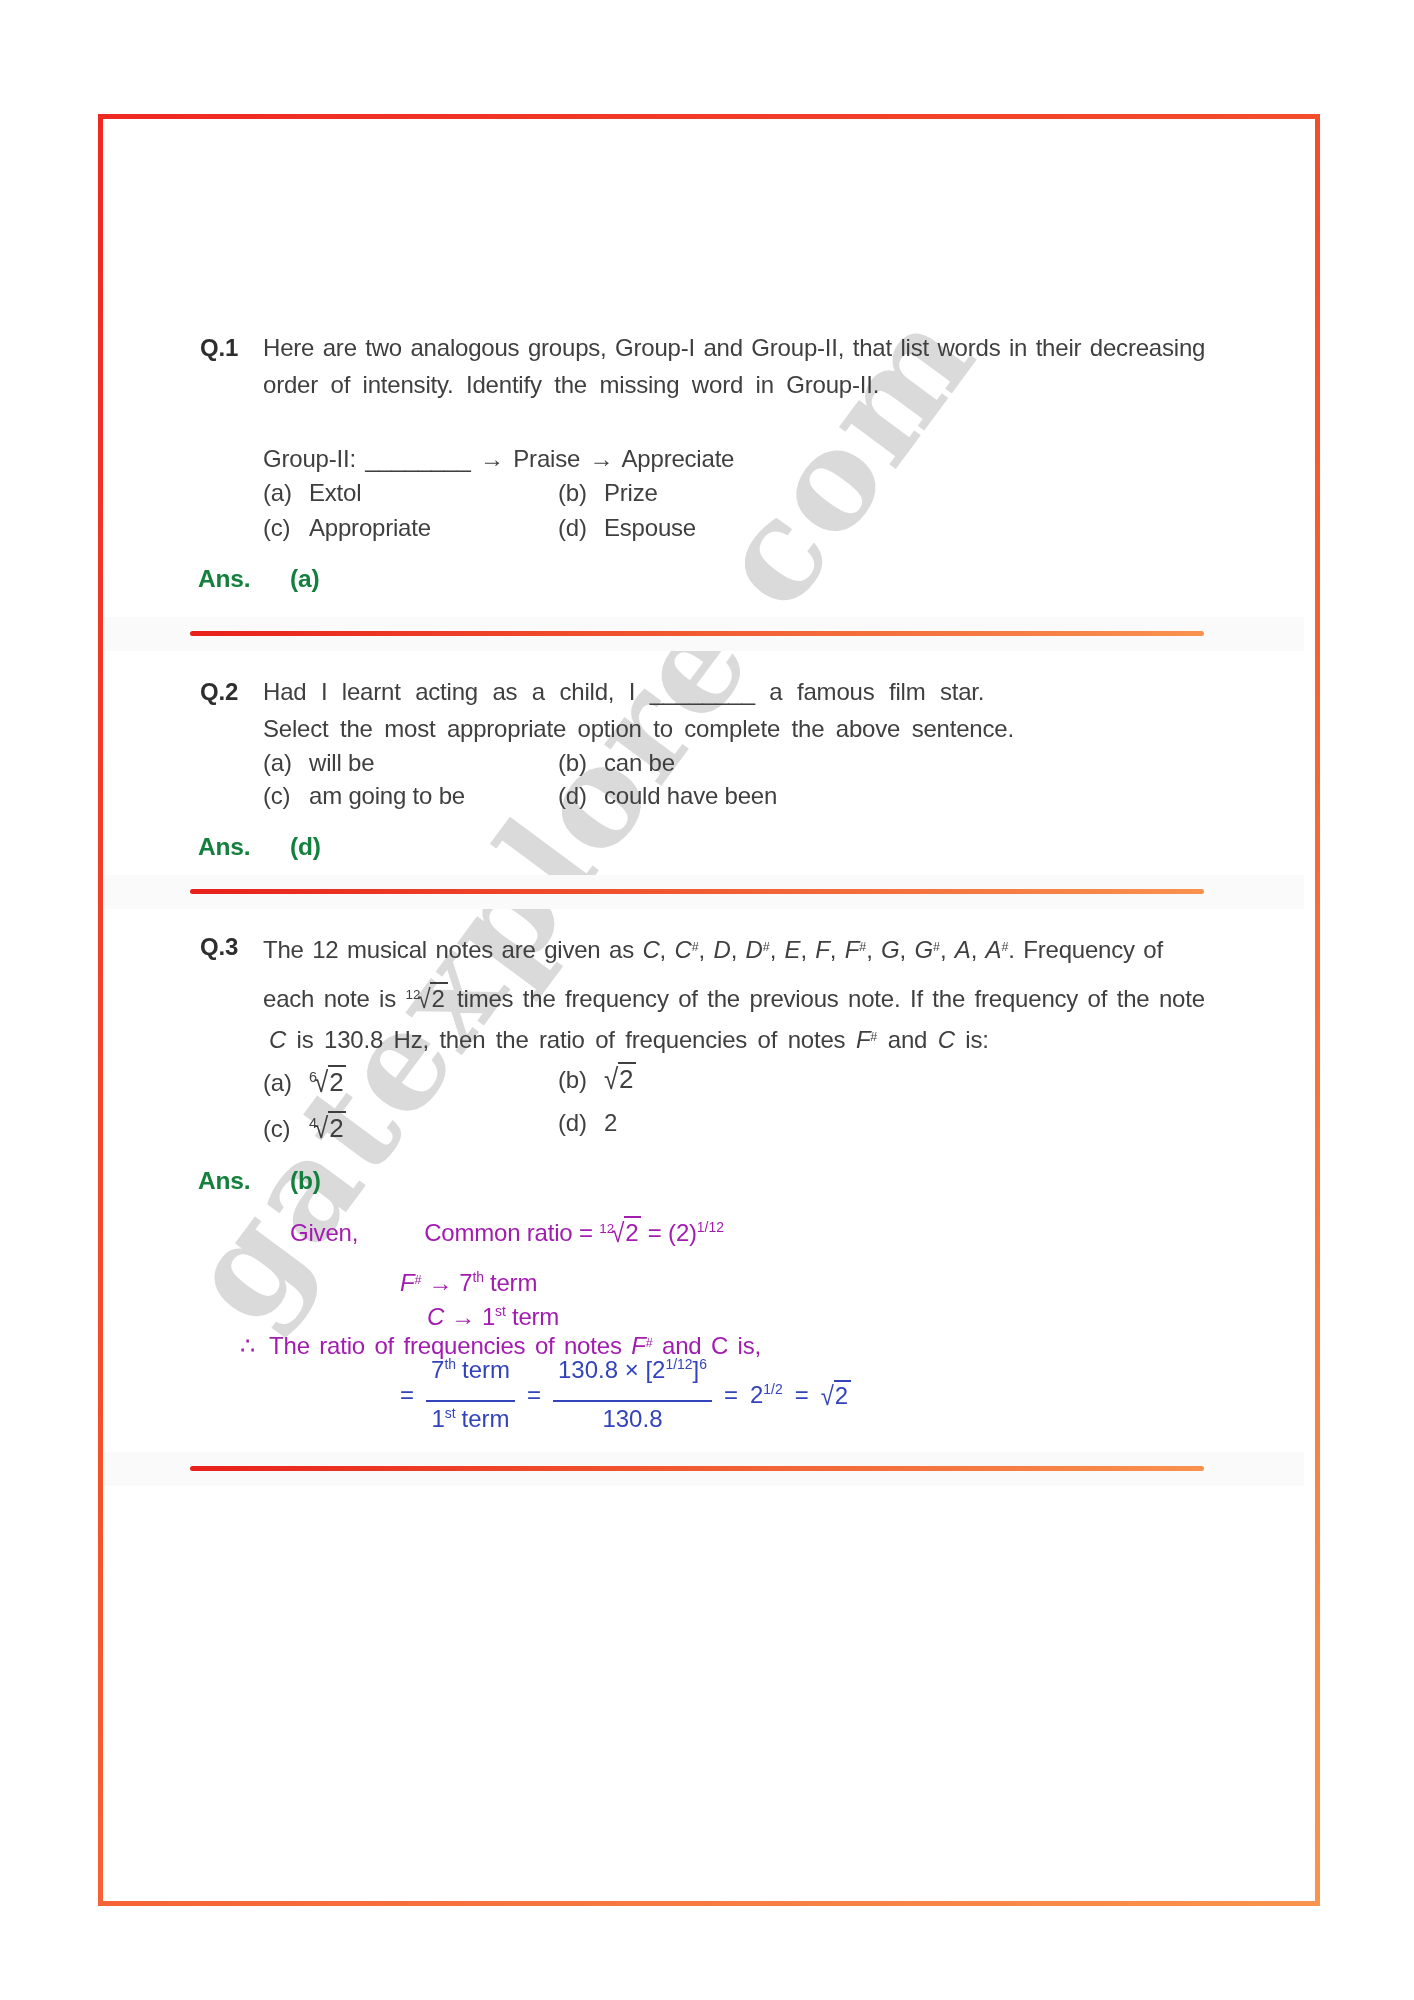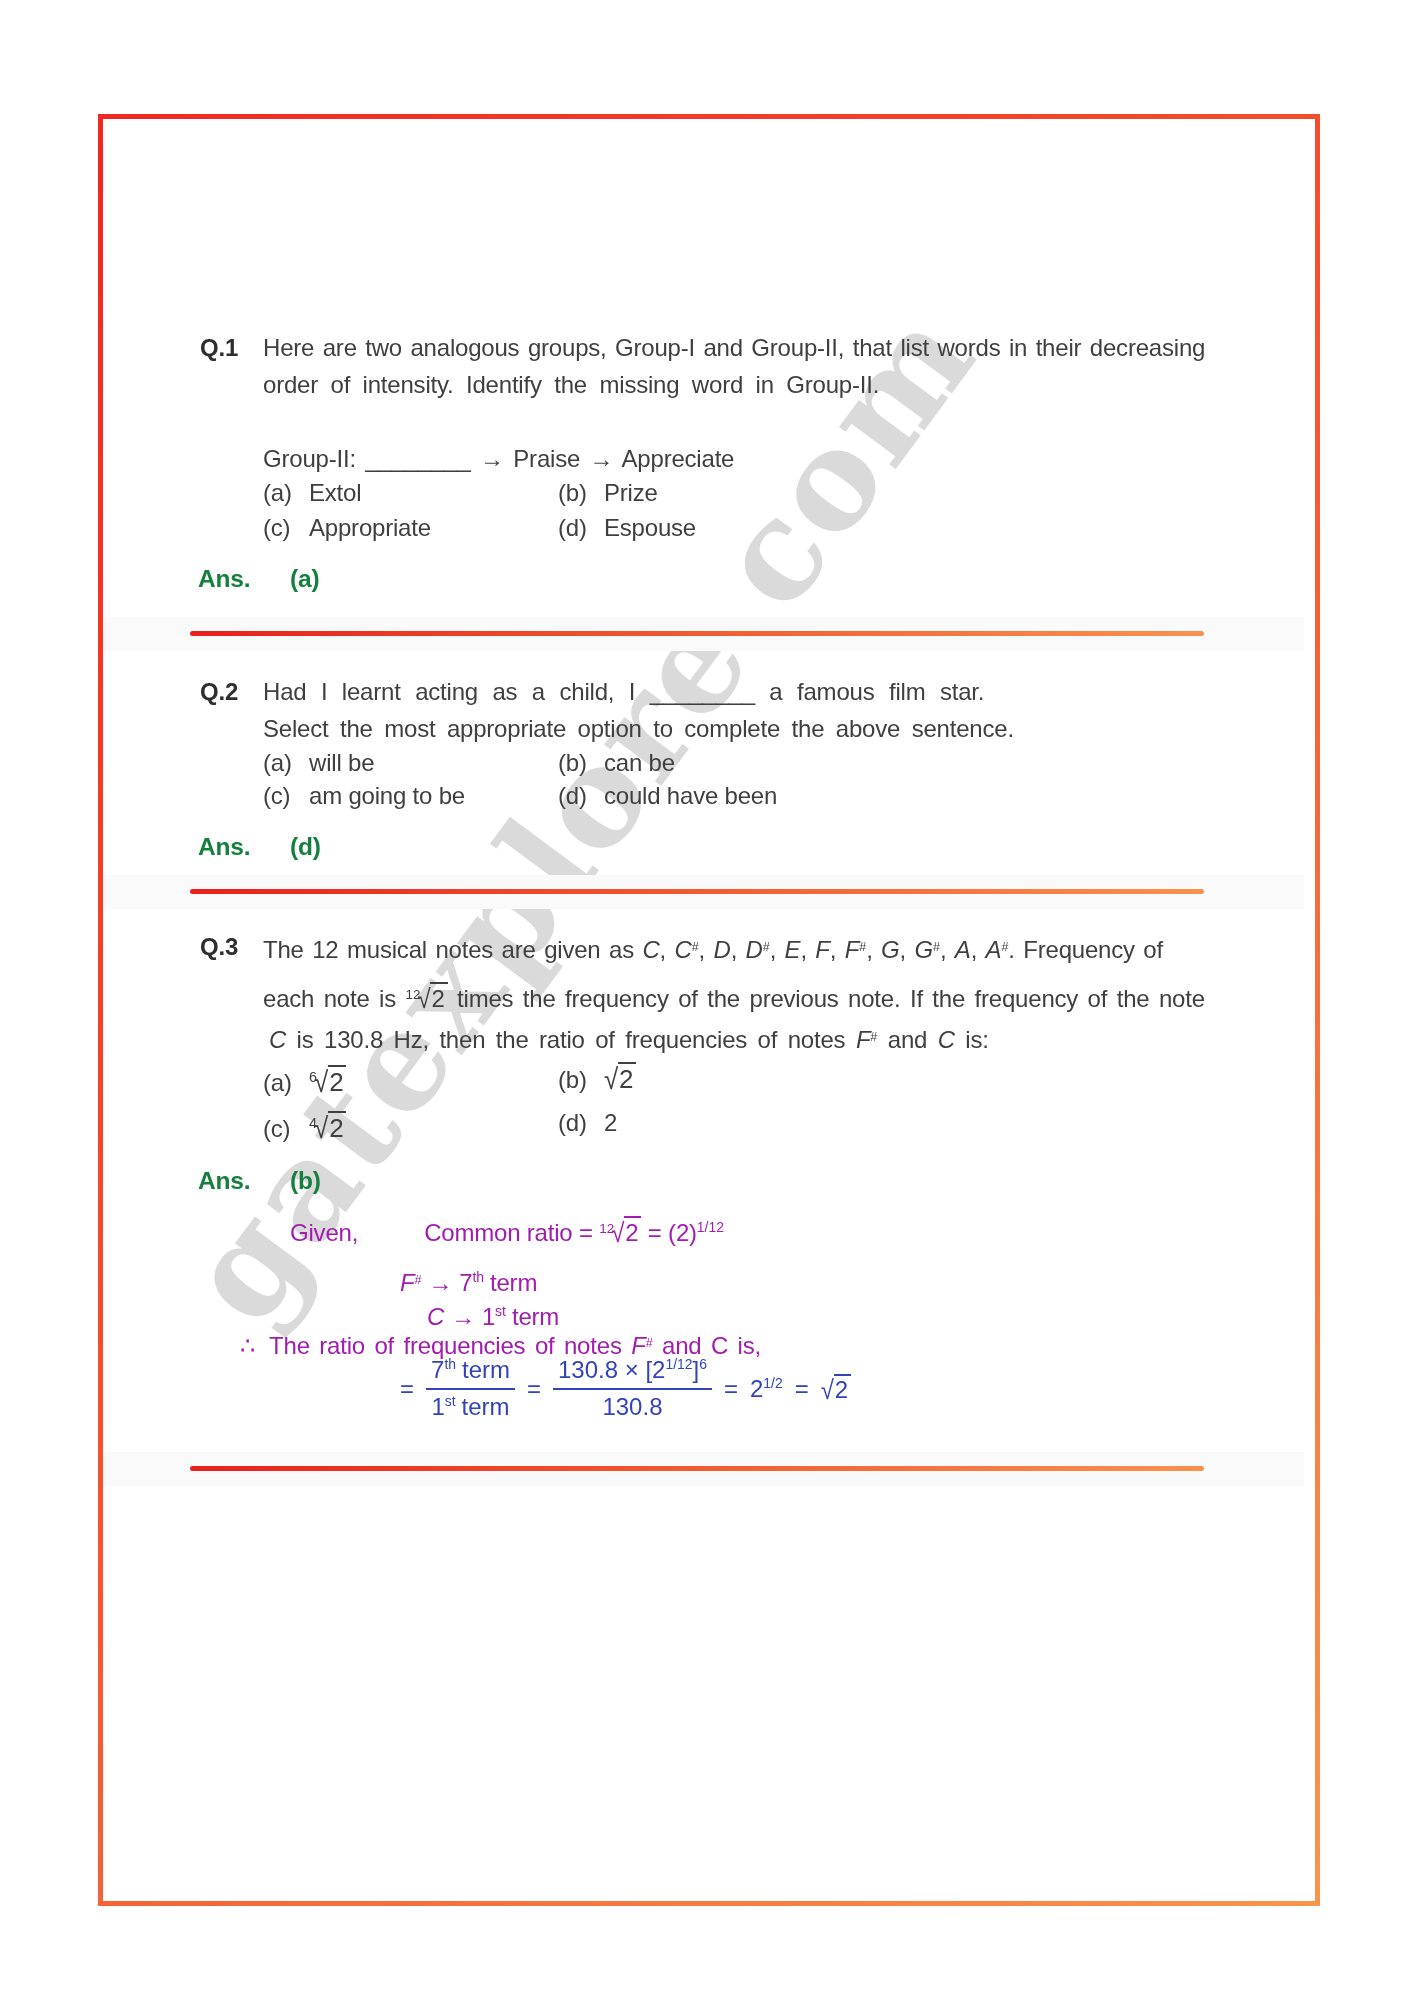--- a/index.html
+++ b/index.html
@@ -22,21 +22,21 @@
   .rad{display:inline-block;white-space:nowrap;}
   .rad .idx{font-size:0.56em;vertical-align:0.62em;margin-right:-3px;}
   .rad .sign{display:inline-block;transform:scaleY(1.12);}
   .rad .rbase{display:inline-block;border-top:2px solid currentColor;padding:0 3px 0 1px;}
   .big{font-size:26px;}
   .divband{position:absolute;left:104px;width:1200px;height:34px;background:#fafafa;}
   .divider{position:absolute;left:190px;width:1014px;height:5px;border-radius:3px;
            background:linear-gradient(90deg,#e8201c 0%,#f15b31 50%,#f9924f 100%);}
   .eqrow{position:absolute;display:flex;align-items:center;gap:12px;font-size:24px;color:#3243bb;white-space:nowrap;}
   .frac{display:inline-flex;flex-direction:column;align-items:center;}
-  .frac .num{border-bottom:2px solid currentColor;padding:0 5px 4px;}
+  .frac .num{border-bottom:2px solid currentColor;padding:0 5px 16px;}
   .frac .den{padding-top:3px;}
   .gap66{display:inline-block;width:66px;}
   .mword{margin-left:6px;}
   .arr{margin:0 7px;}
 </style>
 </head>
 <body>
 
 <div class="page">
   <div class="watermark">gatexplore.com</div>

